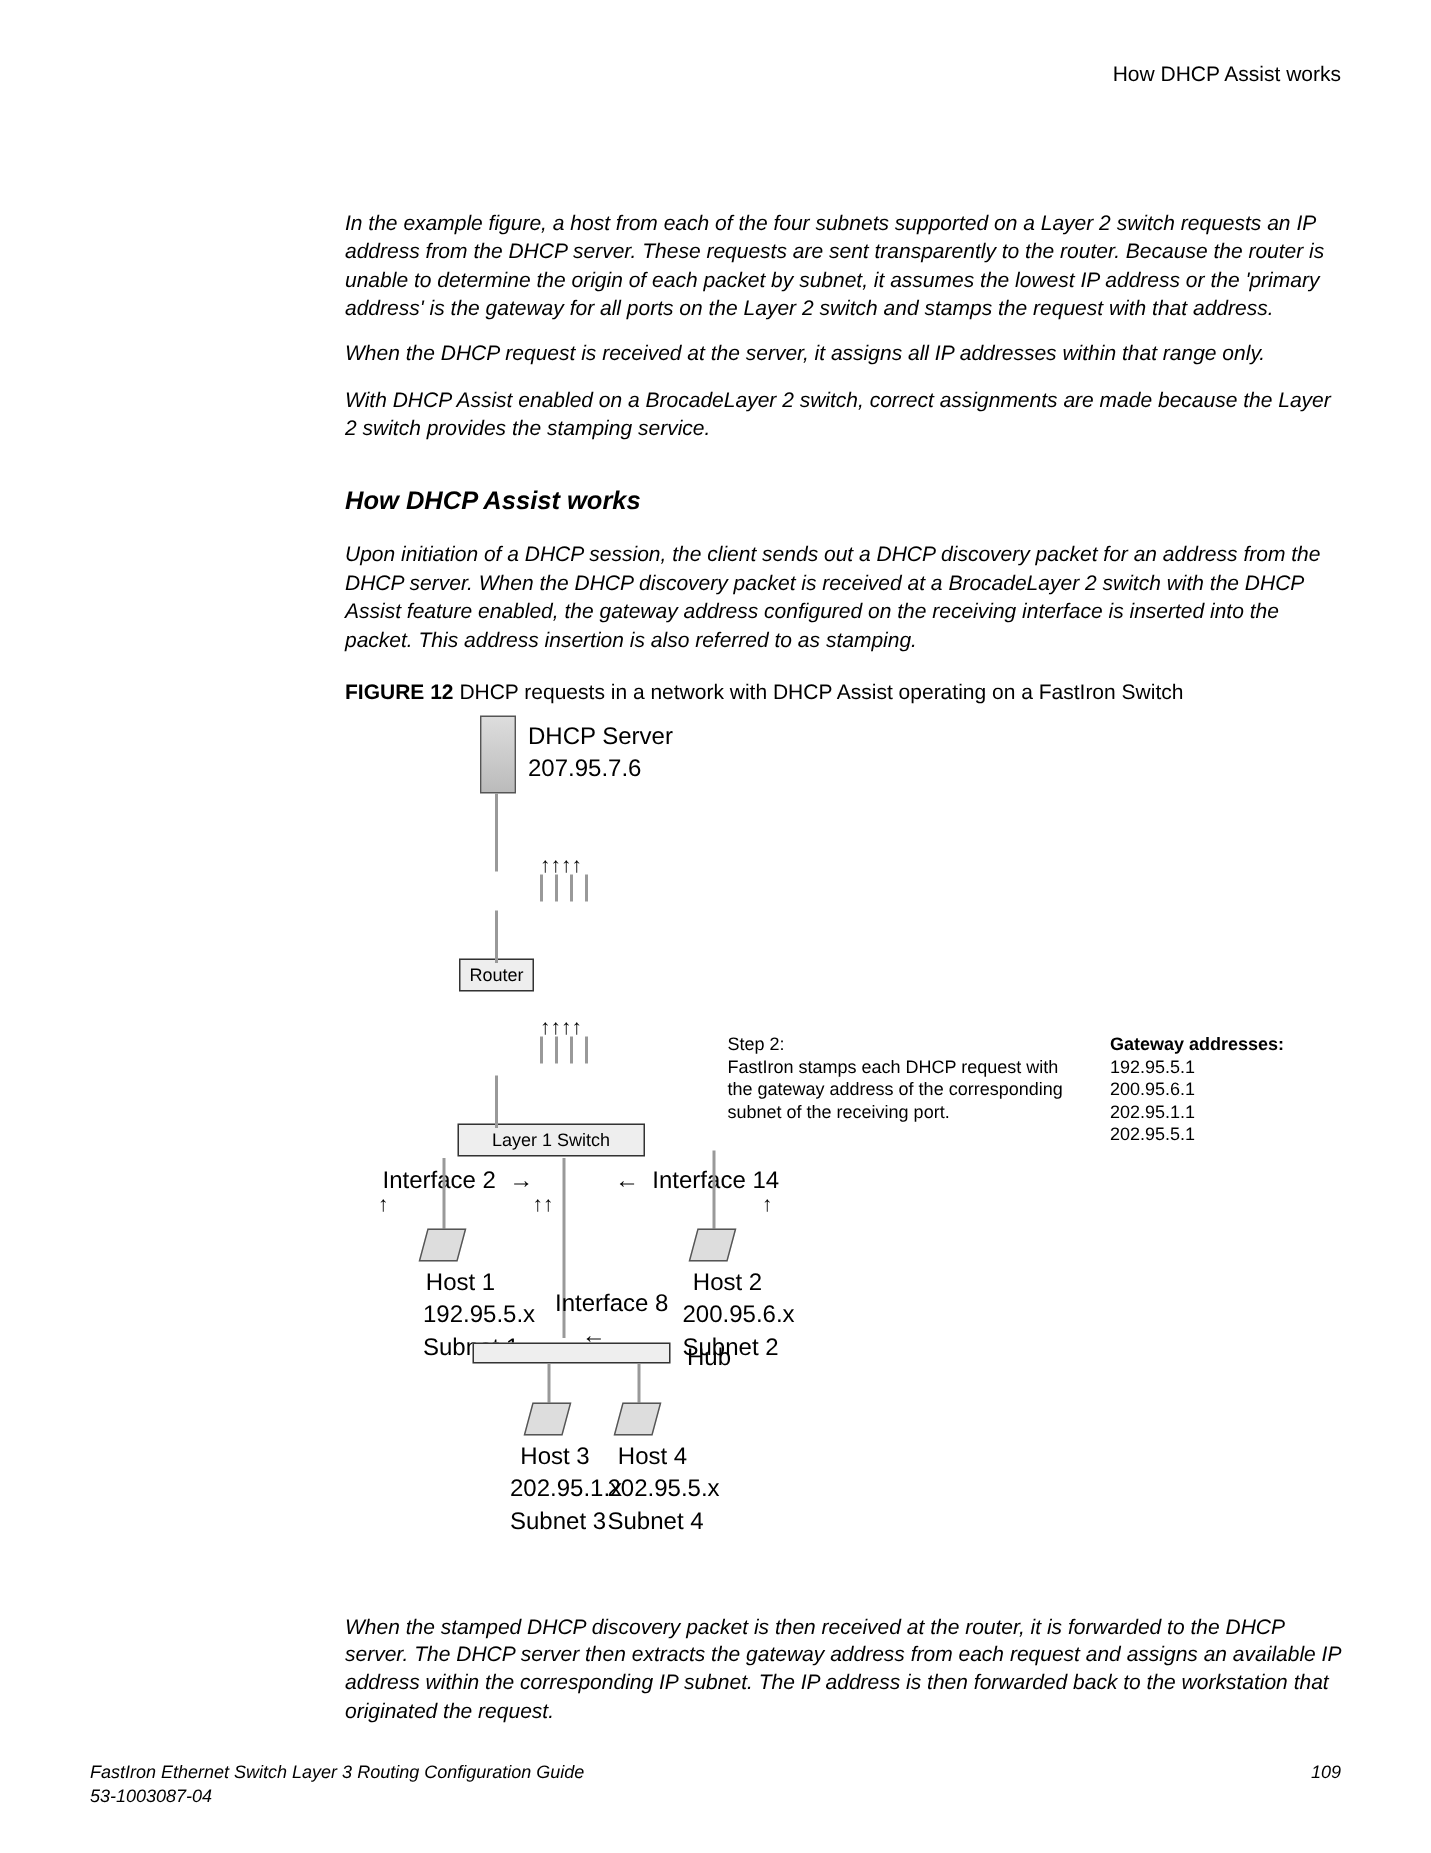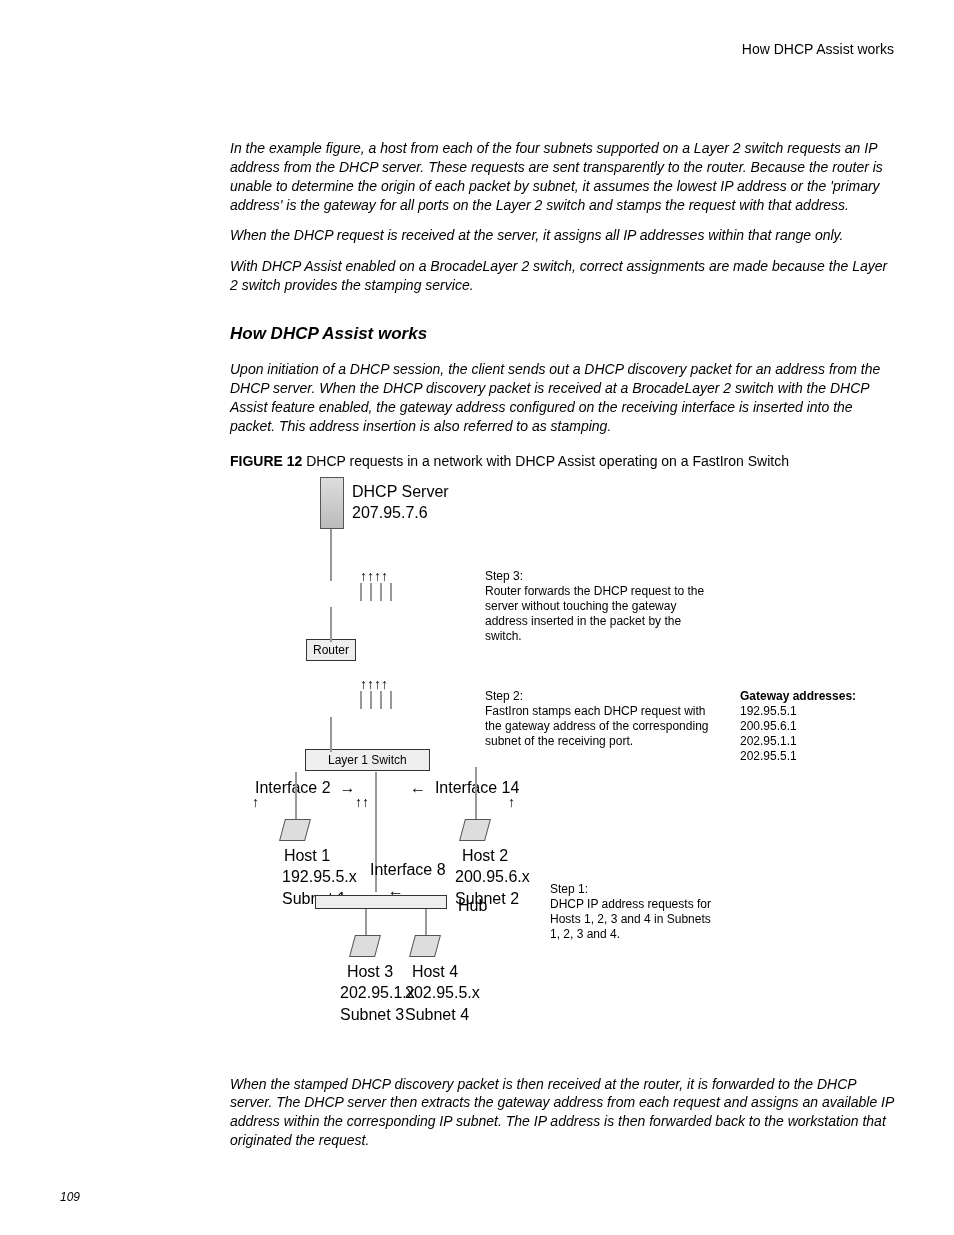--- a/index.html
+++ b/index.html
@@ -153,24 +153,20 @@
         <span style="display:block;">DHCP Server</span>
         <span>207.95.7.6</span>
       </div>
       <div class="conn" style="left:70px; top:52px; height:52px;"></div>
       <div class="arrow" style="left:100px; top:92px;">↑↑↑↑</div>
       <div class="conn" style="left:100px; top:106px; height:18px;"></div>
       <div class="conn" style="left:110px; top:106px; height:18px;"></div>
       <div class="conn" style="left:120px; top:106px; height:18px;"></div>
       <div class="conn" style="left:130px; top:106px; height:18px;"></div>
 
-      <div class="step" style="left:225px; top:92px;">
-        <span>Step 3:</span><br>
-        <span>Router forwards the DHCP request to the server without touching the gateway address inserted in the packet by the switch.</span>
-      </div>
 
       <div class="node" style="left:46px; top:165px;">
         <span class="router-box">Router</span>
       </div>
       <div class="conn" style="left:70px; top:130px; height:35px;"></div>
       <div class="arrow" style="left:100px; top:200px;">↑↑↑↑</div>
       <div class="conn" style="left:100px; top:214px; height:18px;"></div>
       <div class="conn" style="left:110px; top:214px; height:18px;"></div>
       <div class="conn" style="left:120px; top:214px; height:18px;"></div>
       <div class="conn" style="left:130px; top:214px; height:18px;"></div>
@@ -227,24 +223,20 @@
         <span>Host 2</span><br>
         <span>200.95.6.x</span><br>
         <span>Subnet 2</span>
       </div>
 
       <div class="node" style="left:55px; top:418px;">
         <span class="hub-box"></span>
       </div>
       <div class="lbl" style="left:198px; top:418px;">Hub</div>
 
-      <div class="step" style="left:290px; top:405px; width:170px;">
-        <span>Step 1:</span><br>
-        <span>DHCP IP address requests for Hosts 1, 2, 3 and 4 in Subnets 1, 2, 3 and 4.</span>
-      </div>
 
       <div class="conn" style="left:105px; top:432px; height:38px;"></div>
       <div class="conn" style="left:165px; top:432px; height:38px;"></div>
 
       <div class="node" style="left:92px; top:458px;">
         <span class="host-box"></span>
       </div>
       <div class="lbl" style="left:80px; top:484px; text-align:center; width:60px;">
         <span>Host 3</span><br>
         <span>202.95.1.x</span><br>
@@ -258,15 +250,19 @@
         <span>Host 4</span><br>
         <span>202.95.5.x</span><br>
         <span>Subnet 4</span>
       </div>
     </div>
 
     <p>When the stamped DHCP discovery packet is then received at the router, it is forwarded to the DHCP server. The DHCP server then extracts the gateway address from each request and assigns an available IP address within the corresponding IP subnet. The IP address is then forwarded back to the workstation that originated the request.</p>
   </div>
 
   <div class="footer">
+    <div>
+      <span>FastIron Ethernet Switch Layer 3 Routing Configuration Guide</span><br>
+      <span>53-1003087-04</span>
+    </div>
     <div class="pgno">109</div>
   </div>
 </div>
 
 </body></html>

